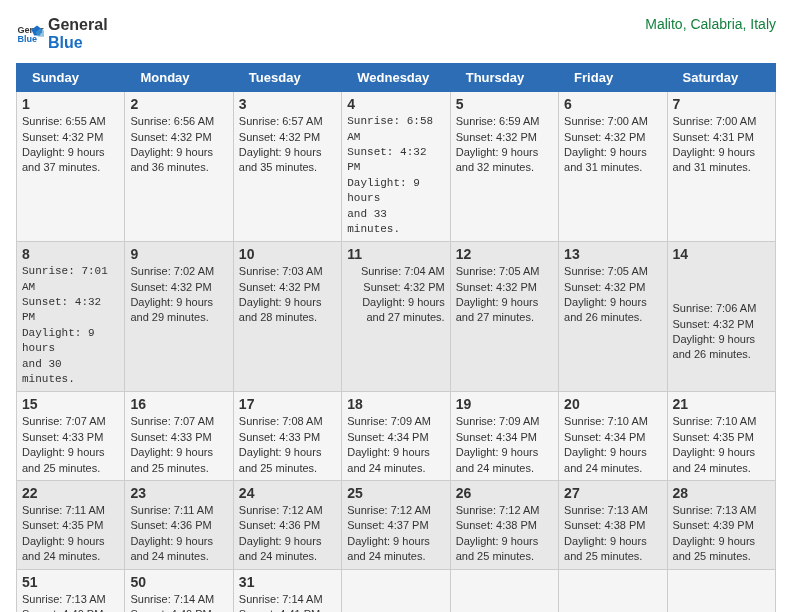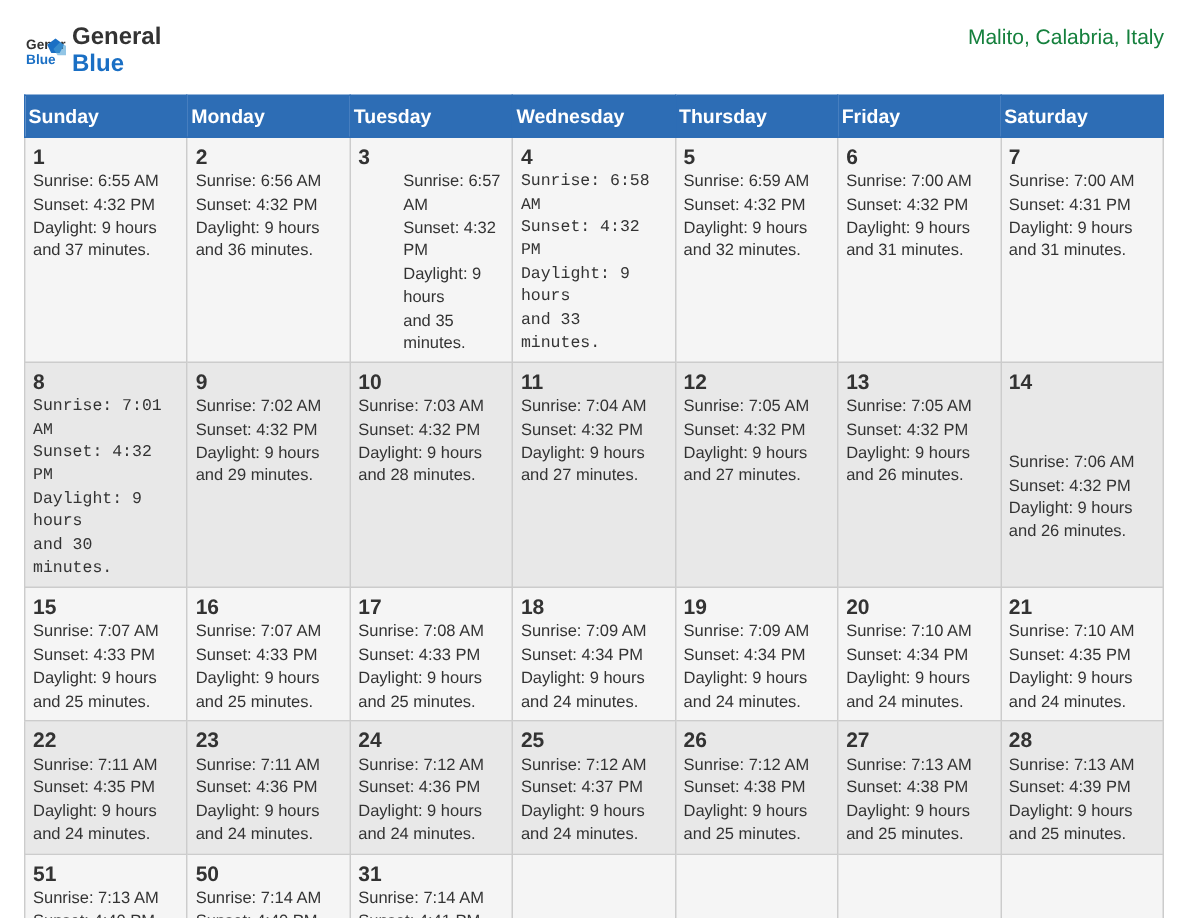--- a/index.html
+++ b/index.html
@@ -38,21 +38,21 @@
       color: #15803d;
     }
     table {
       width: 100%;
       border-collapse: collapse;
       font-size: 11px;
     }
     thead tr th {
       background-color: #2d6db5;
       color: #fff;
-      padding: 6px 2px;
+      padding: 6px 15px;
       text-align: left;
       font-size: 13px;
       font-weight: bold;
       border: 1px solid #2d6db5;
     }
     tbody tr td {
       border: 1px solid #ccc;
       padding: 4px 5px;
       vertical-align: top;
       width: 14.28%;
@@ -124,21 +124,21 @@
         </td>
         <td>
           <span class="day-number">2</span>
           <div class="day-info" style="white-space: pre-line;">Sunrise: 6:56 AM
 Sunset: 4:32 PM
 Daylight: 9 hours
 and 36 minutes.</div>
         </td>
         <td>
           <span class="day-number">3</span>
-          <div class="day-info" style="white-space: pre-line; margin-left: 30px;">Sunrise: 6:57 AM
+          <div class="day-info" style="white-space: pre-line;">Sunrise: 6:57 AM
 Sunset: 4:32 PM
 Daylight: 9 hours
 and 35 minutes.</div>
         </td>
         <td>
           <span class="day-number">4</span>
           <div class="day-info" style="white-space: pre-line; font-family: Liberation Mono, monospace;">Sunrise: 6:58 AM
 Sunset: 4:32 PM
 Daylight: 9 hours
 and 33 minutes.</div>
@@ -182,21 +182,21 @@
         </td>
         <td>
           <span class="day-number">10</span>
           <div class="day-info" style="white-space: pre-line;">Sunrise: 7:03 AM
 Sunset: 4:32 PM
 Daylight: 9 hours
 and 28 minutes.</div>
         </td>
         <td>
           <span class="day-number">11</span>
-          <div class="day-info" style="white-space: pre-line;">Sunrise: 7:04 AM
+          <div class="day-info" style="white-space: pre-line; text-align: right;">Sunrise: 7:04 AM
 Sunset: 4:32 PM
 Daylight: 9 hours
 and 27 minutes.</div>
         </td>
         <td>
           <span class="day-number">12</span>
           <div class="day-info" style="white-space: pre-line;">Sunrise: 7:05 AM
 Sunset: 4:32 PM
 Daylight: 9 hours
 and 27 minutes.</div>

